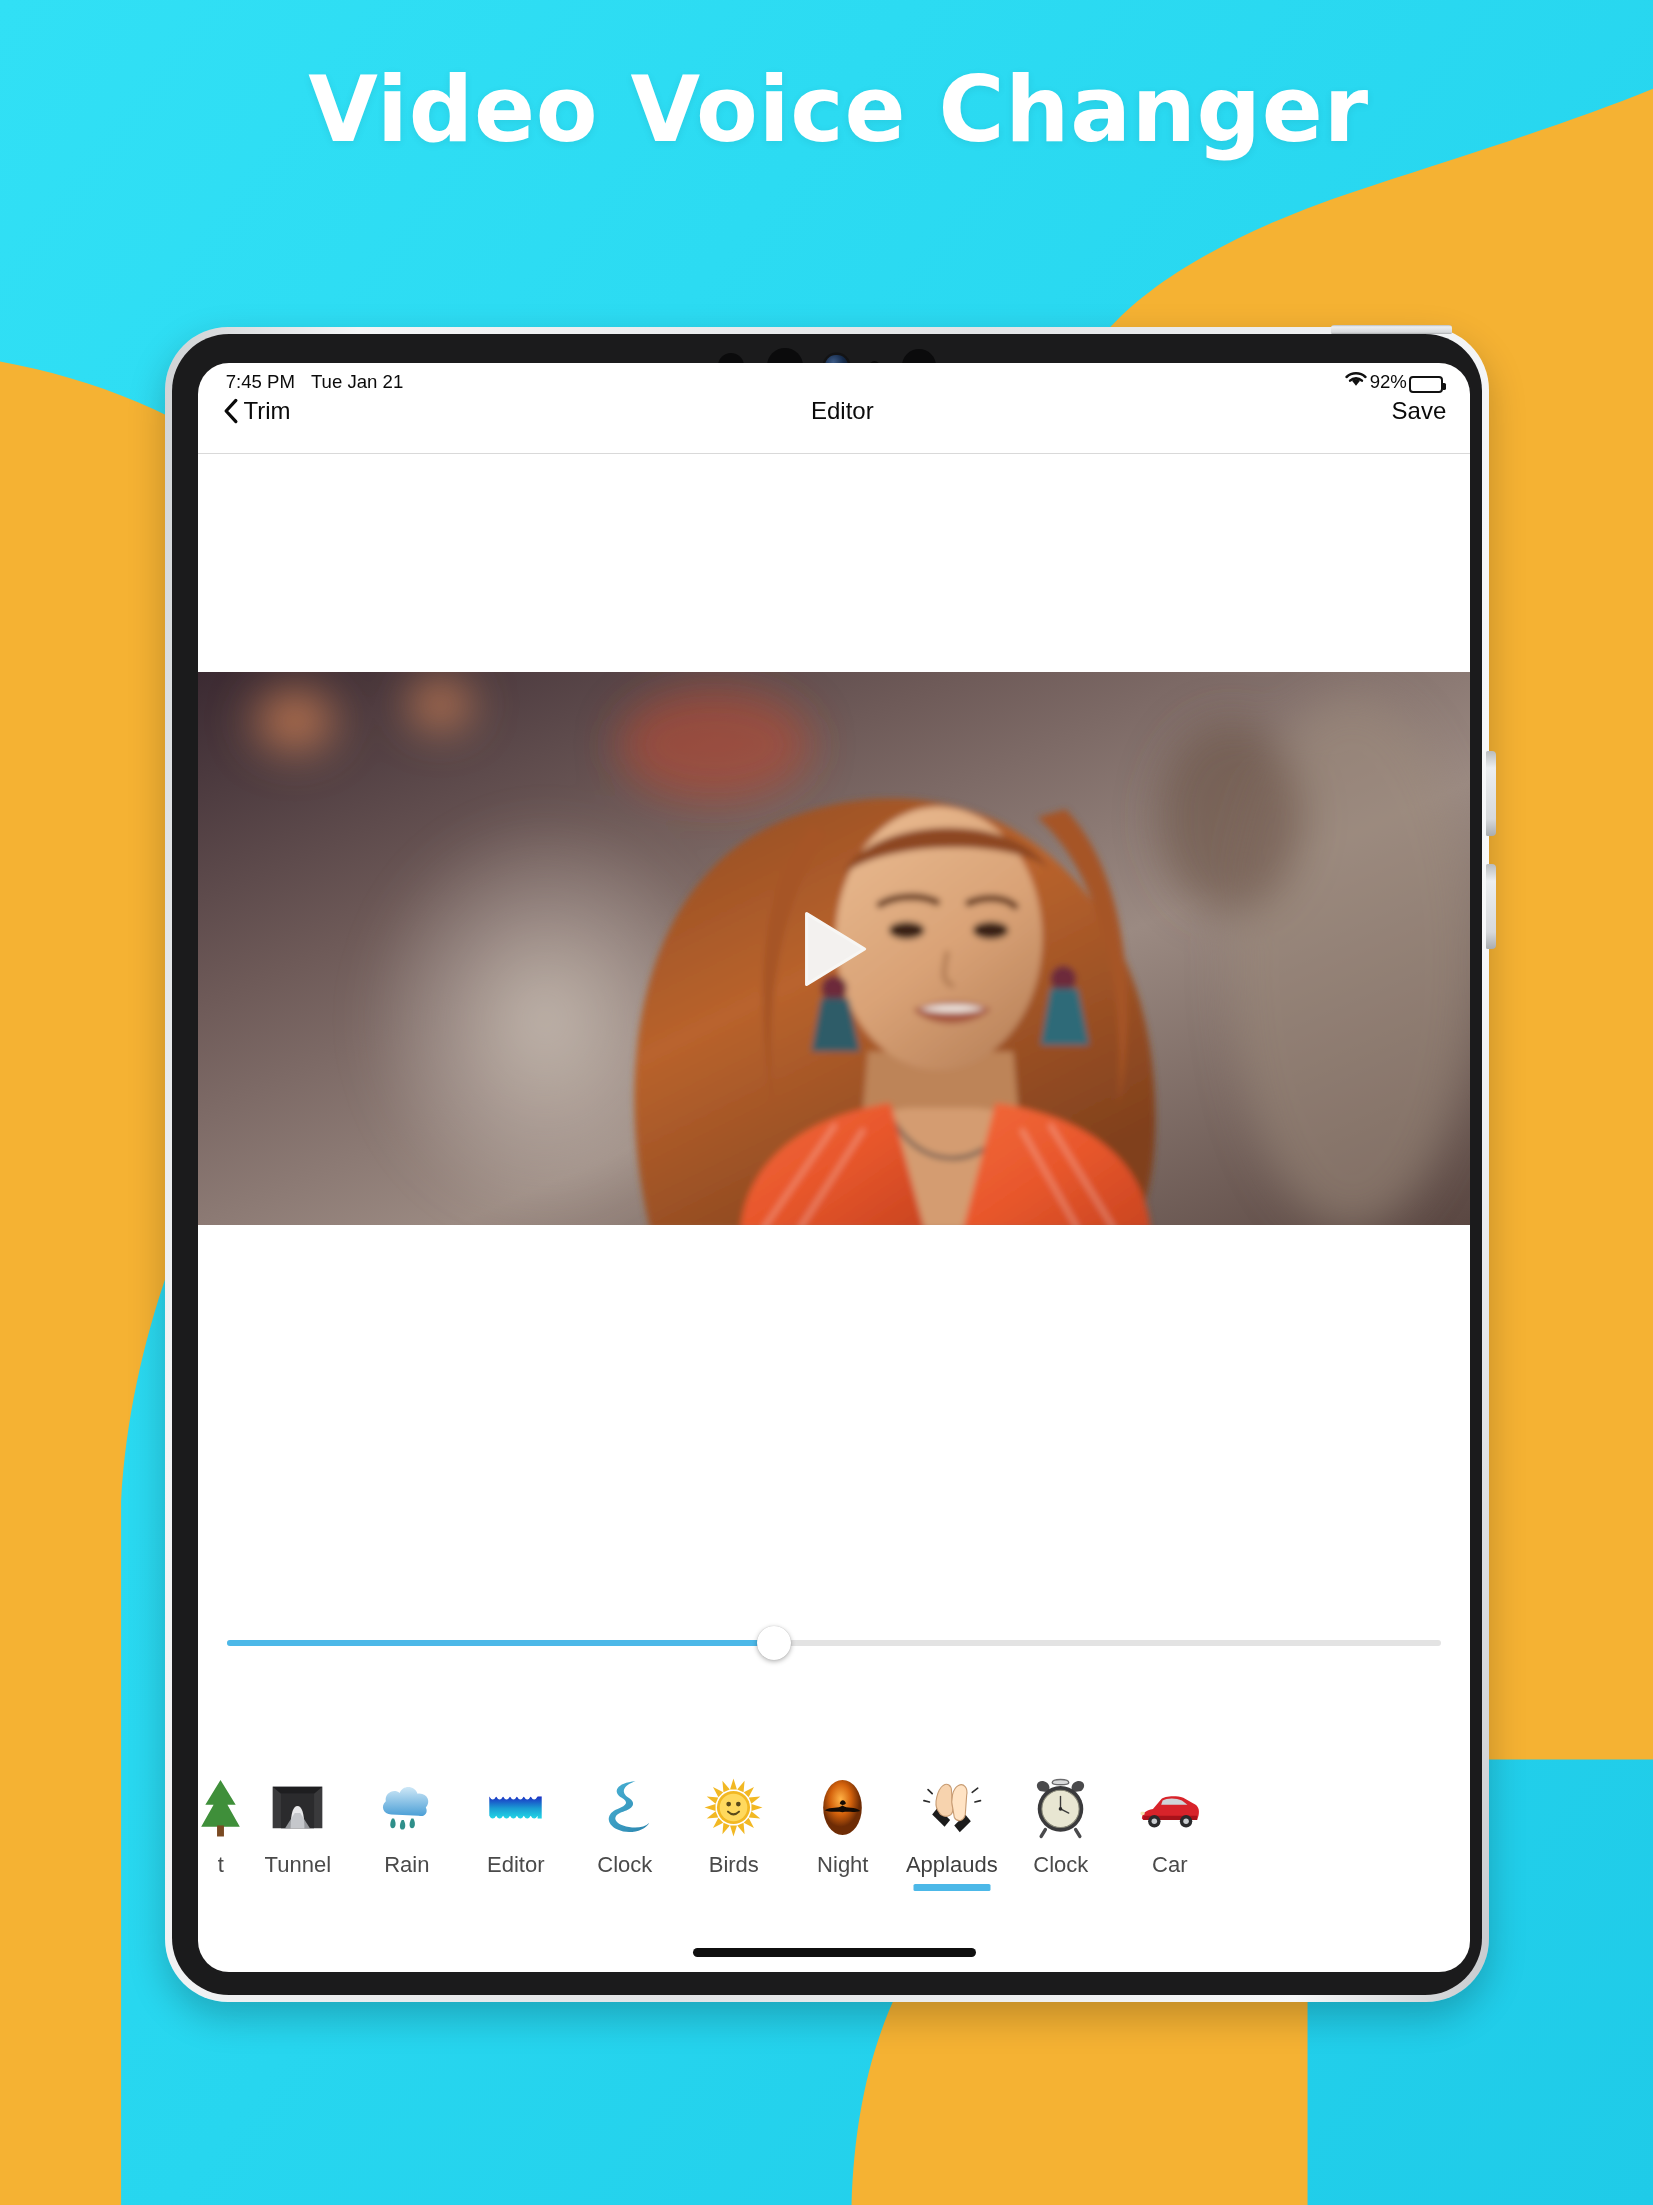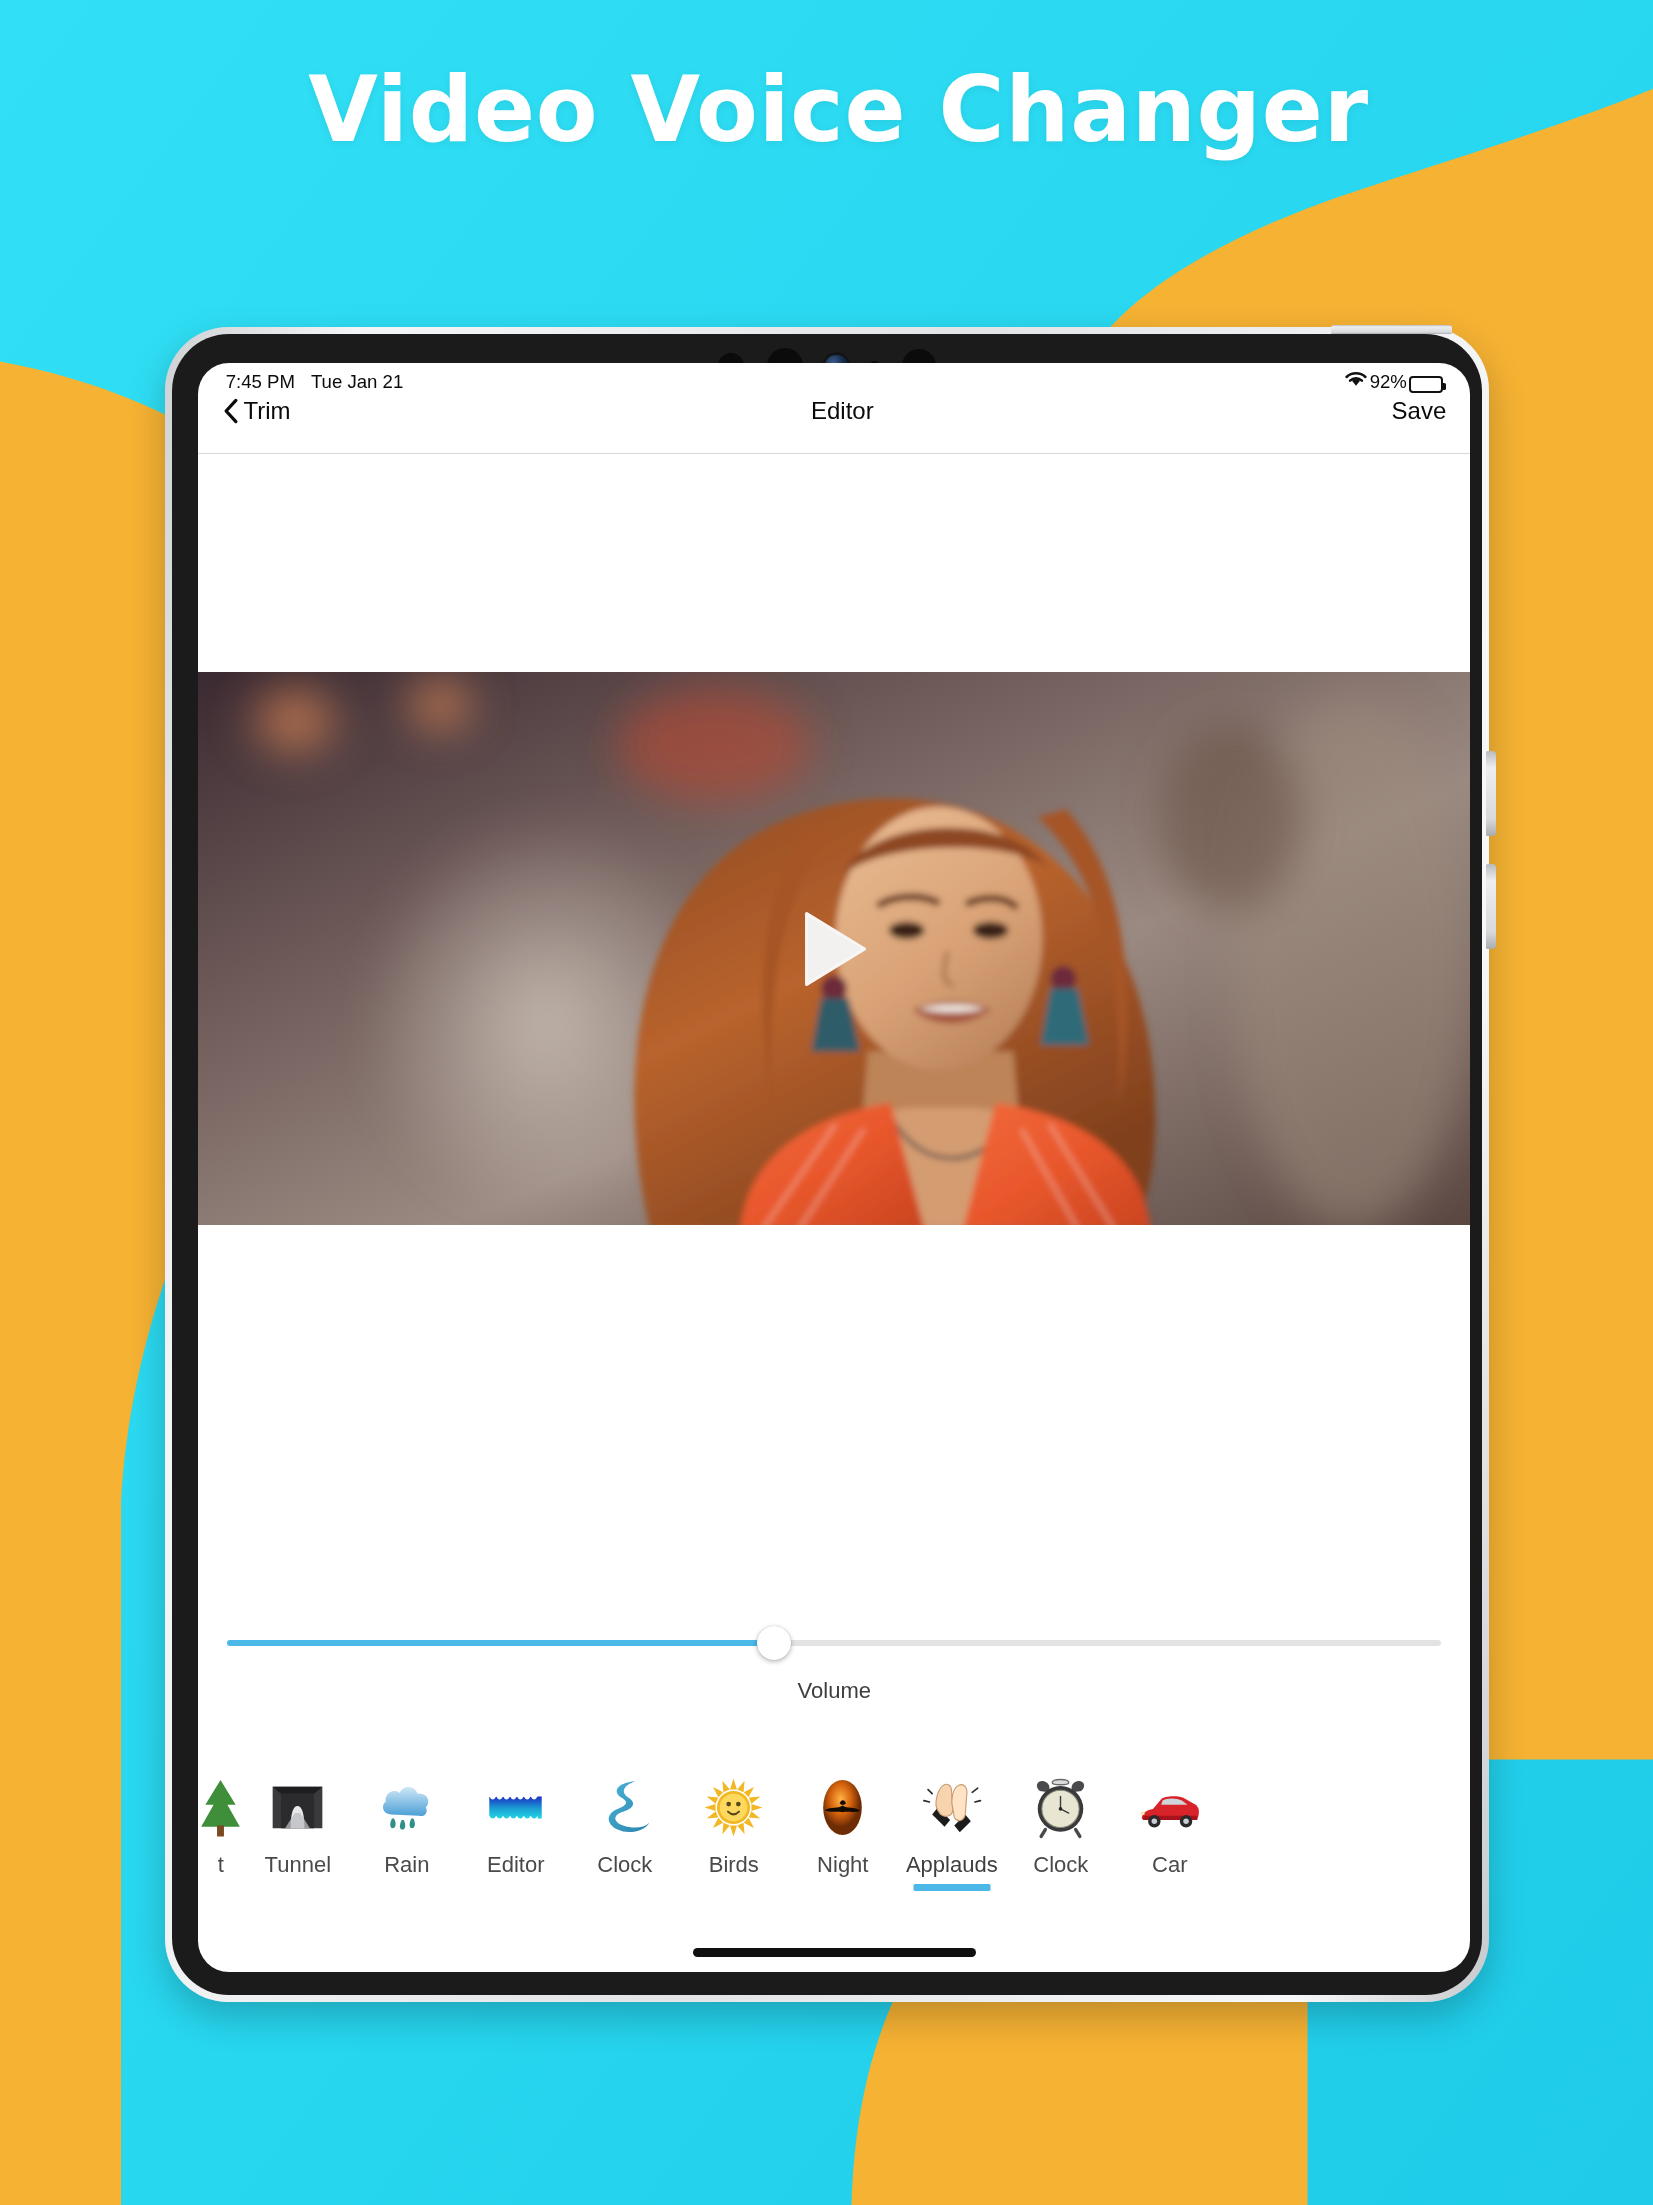--- a/index.html
+++ b/index.html
@@ -424,21 +424,20 @@
         </div>
 
         <div class="spacer" id="spacer-mid"></div>
 
         <div id="volume-block">
           <div id="slider-row">
             <div id="slider-track" style="background: rgb(227, 227, 227);"></div>
             <div id="slider-fill" style="width: 45%; background: rgb(76, 184, 232);"></div>
             <div id="slider-thumb" style="left: 45%;"></div>
           </div>
-          <div id="volume-label">Volume</div>
         </div>
 
         <div id="sound-strip">
             <div class="sound-item partial">
               <div class="sound-icon">
                 <svg viewBox="0 0 100 100">
                   <path d="M50 10 L72 46 L60 46 L78 78 L22 78 L40 46 L28 46 Z" fill="#3f8f3a"></path>
                   <rect x="45" y="76" width="10" height="16" fill="#7a4a22"></rect>
                 </svg>
               </div>

